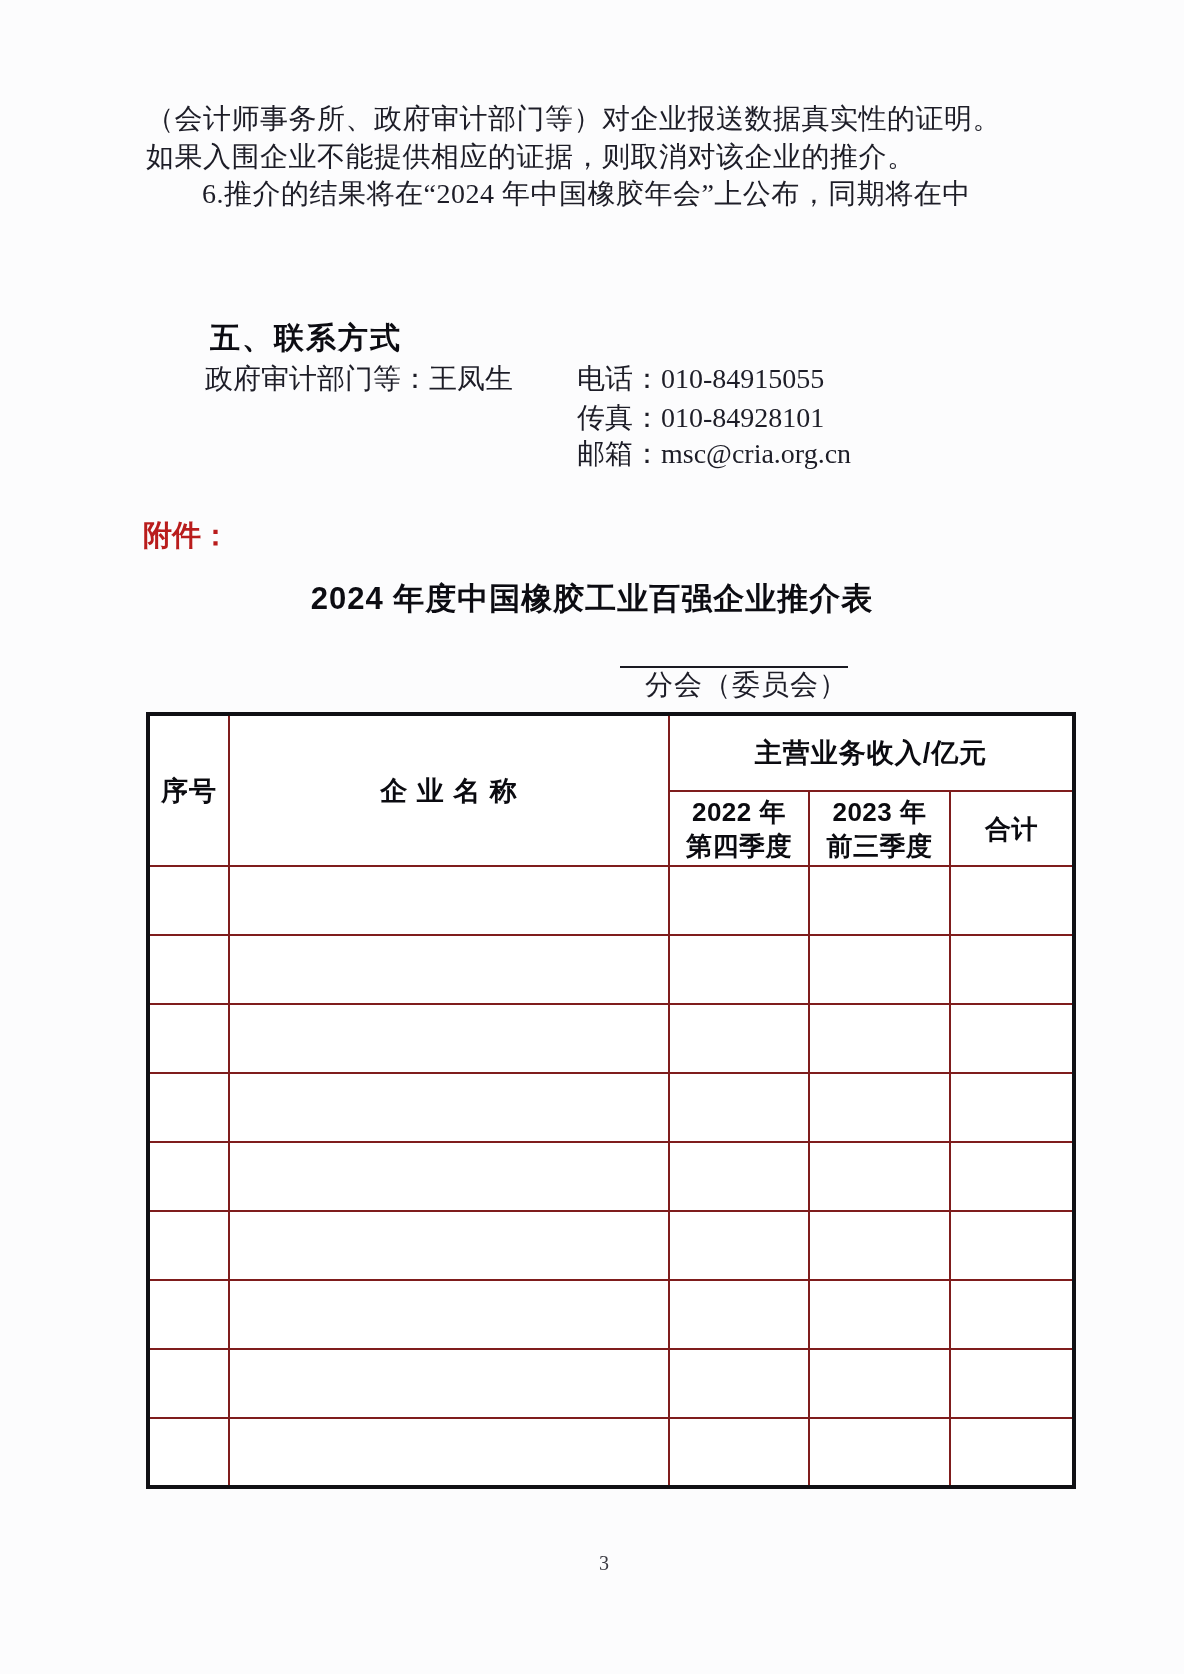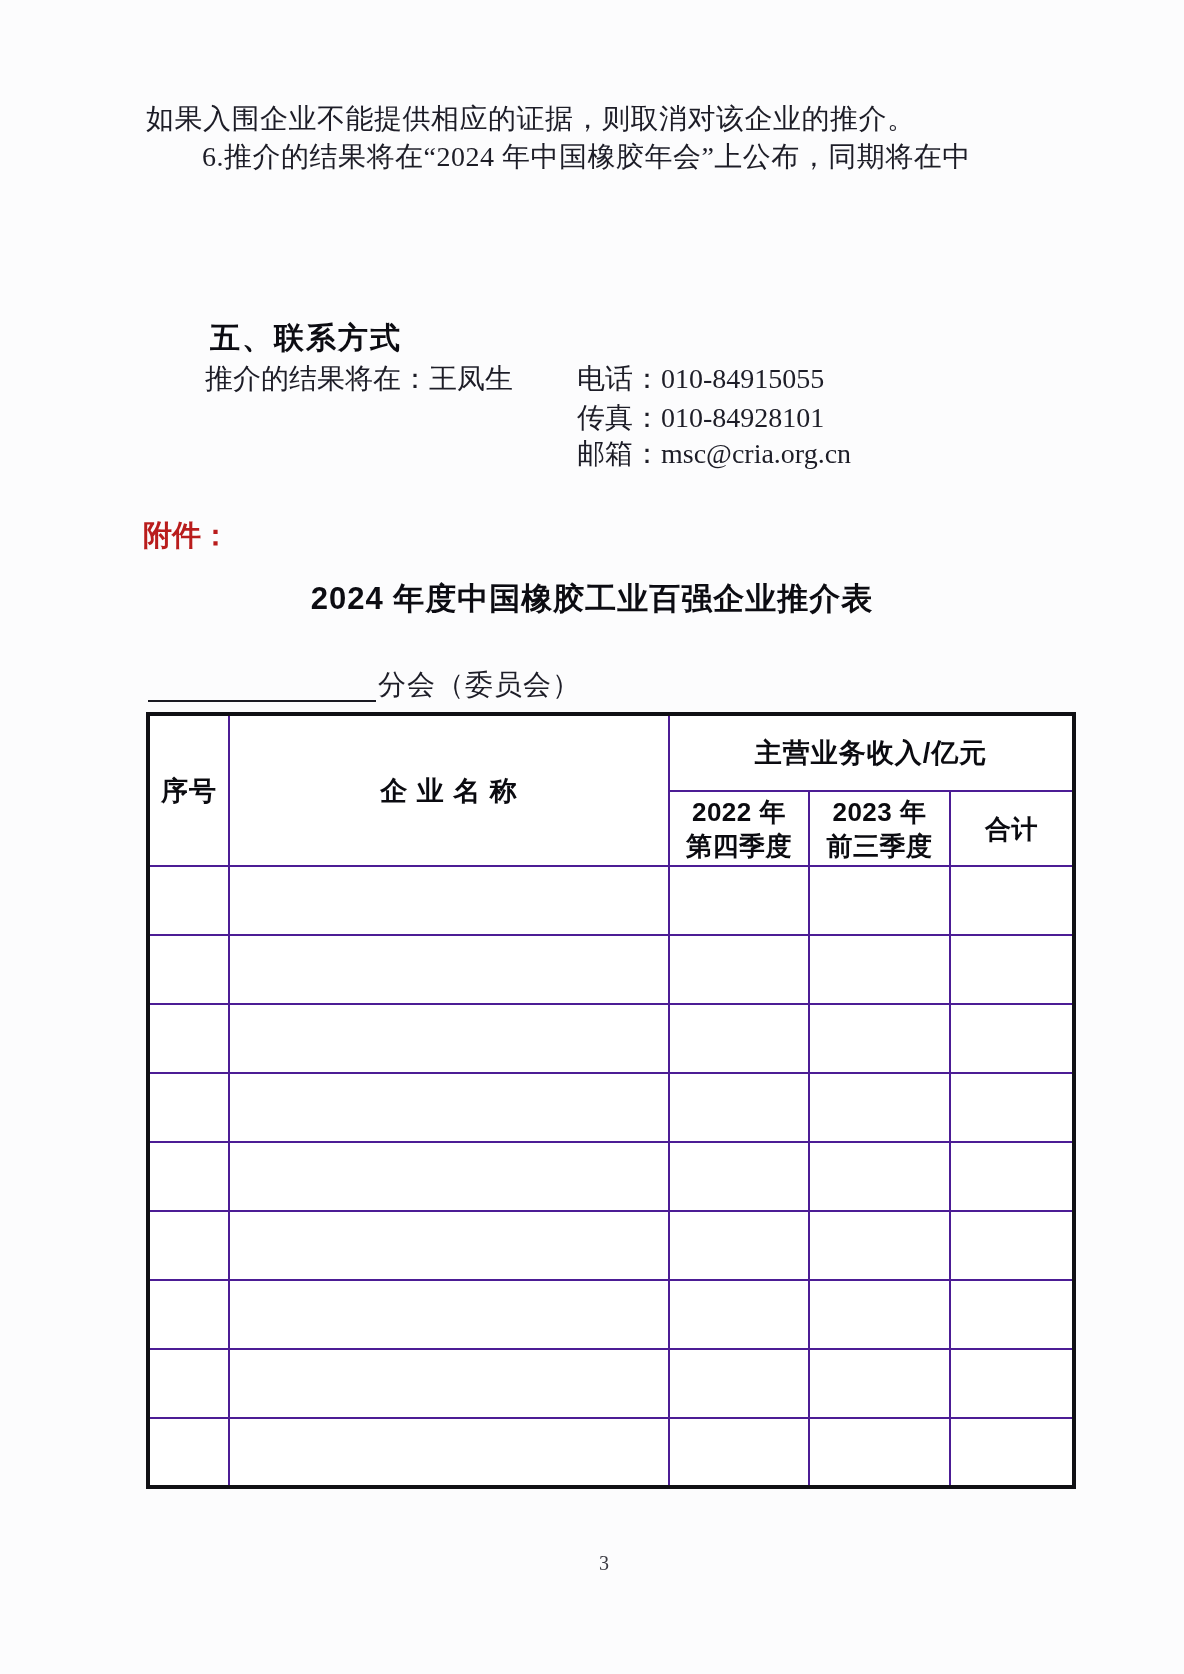--- a/index.html
+++ b/index.html
@@ -49,41 +49,41 @@
     left:0;top:578px;width:1184px;
     text-align:center;
     font-family:"Liberation Sans", sans-serif;
     font-weight:bold;font-size:31px;color:#0c0c12;
     letter-spacing:1px;white-space:nowrap;
   }
 
   
   .branch-line{
     left:148px;top:664px;height:38px;width:700px;
-    display:flex;align-items:flex-end;
+    display:flex;align-items:flex-end;flex-direction:column;
   }
   .branch-blank{
     display:inline-block;width:228px;height:34px;
     border-bottom:2.5px solid #1a1a22;
   }
   .branch-text{
     font-size:28px;line-height:34px;letter-spacing:1px;
     padding-left:2px;white-space:nowrap;
   }
 
   
   .form-table-wrap{left:146px;top:712px;}
   table.form{
     border-collapse:collapse;
     table-layout:fixed;
     width:926px;
     background:#fff;
   }
   table.form td, table.form th{
-    border:2px solid #4c1d95;
+    border:2px solid #7f1d1d;
     padding:0;
     text-align:center;
     vertical-align:middle;
   }
   table.form{border:4px solid #101014;}
   th{
     font-family:"Liberation Sans", sans-serif;
     font-weight:bold;color:#0b0b10;
   }
   tr.hrow1 th{font-size:27px;height:74px;letter-spacing:1px;}
@@ -96,28 +96,29 @@
   .page-number{
     left:0;top:1552px;width:1208px;
     text-align:center;
     font-size:20px;color:#3a3a42;
   }
 </style>
 </head>
 <body>
 
 <div class="abs para">
+  <div class="line">（会计师事务所、政府审计部门等）对企业报送数据真实性的证明。</div>
   <div class="line">如果入围企业不能提供相应的证据，则取消对该企业的推介。</div>
   <div class="line indent">6.推介的结果将在“2024 年中国橡胶年会”上公布，同期将在中</div>
 </div>
 
 <div class="abs contact-heading">五、联系方式</div>
 
 <div class="abs contact-block">
-  <span class="contact-row contact-person">推介的结果将在：王凤生</span>
+  <span class="contact-row contact-person">政府审计部门等：王凤生</span>
   <span class="contact-row contact-phone">电话：010-84915055</span>
   <span class="contact-row contact-fax">传真：010-84928101</span>
   <span class="contact-row contact-email">邮箱：msc@cria.org.cn</span>
 </div>
 
 <div class="abs attachment">附件：</div>
 
 <div class="abs form-title">2024 年度中国橡胶工业百强企业推介表</div>
 
 <div class="abs branch-line">

